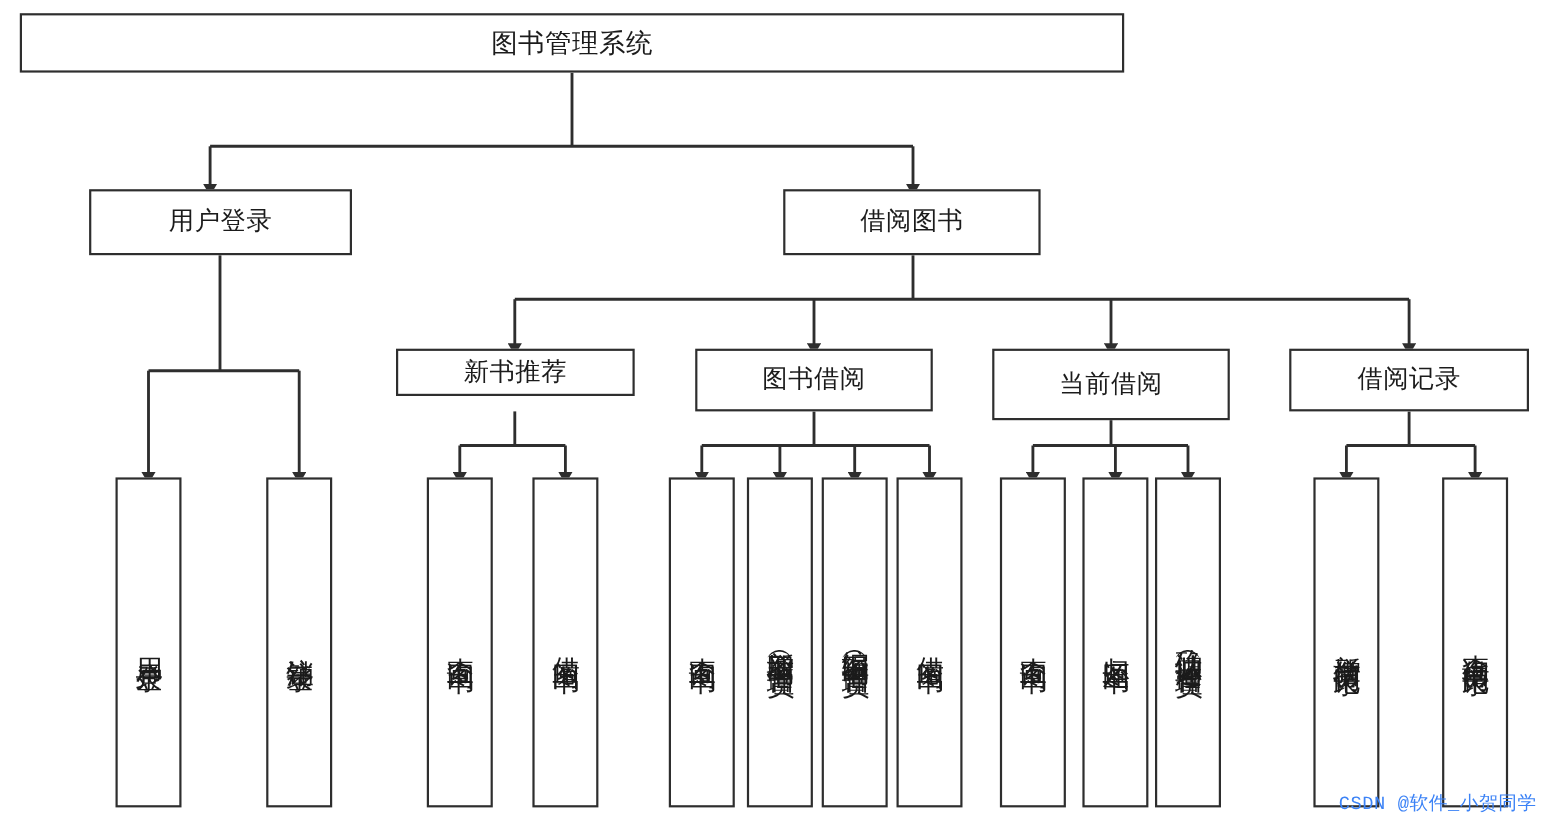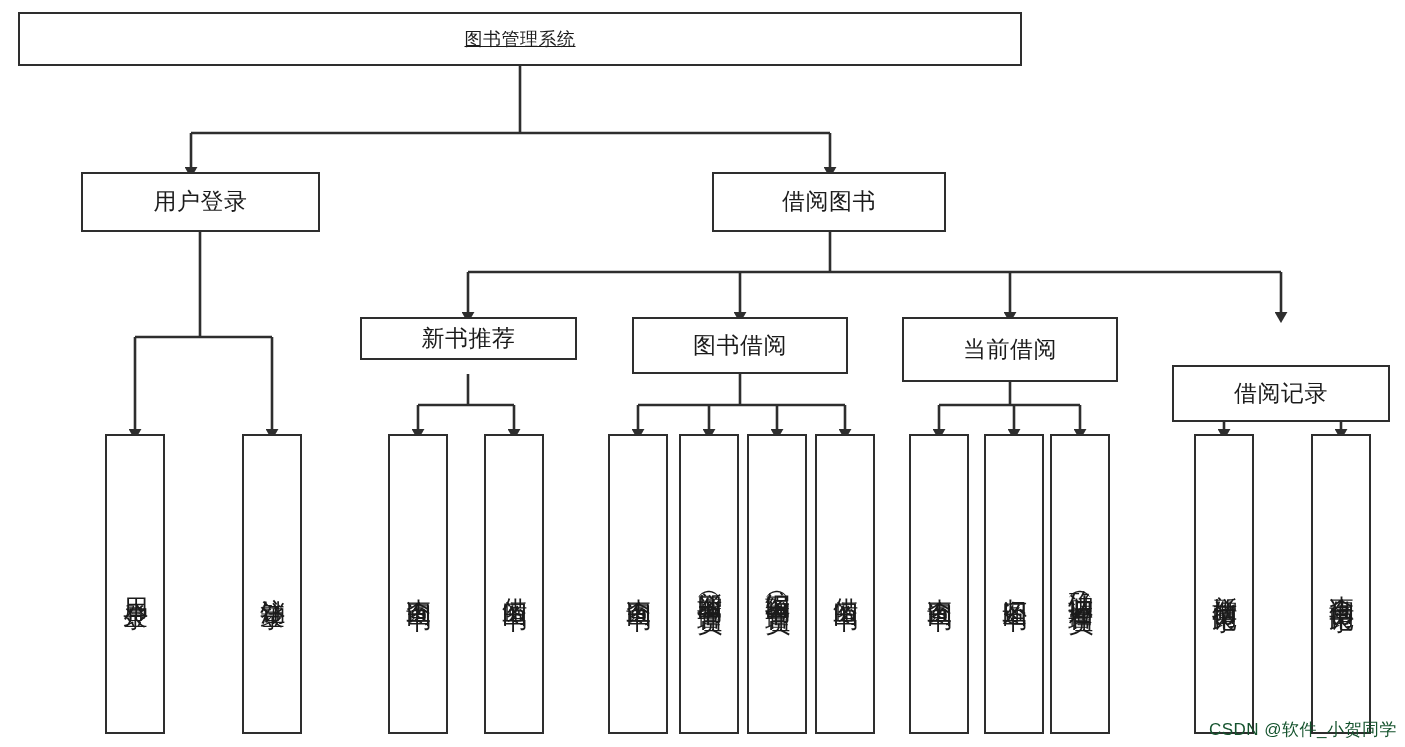--- a/index.html
+++ b/index.html
@@ -42,46 +42,45 @@
     text-align: center;
     line-height: 1.18;
     letter-spacing: 0.5px;
     white-space: nowrap;
   }
   
   .node.h .node-label {
     font-size: 23px;
   }
   .node.root .node-label {
-    font-size: 18px;
-    text-decoration: underline;
+    font-size: 24px;
   }
   
   .node.v {
     align-items: center;
     justify-content: center;
   }
   .node.v .node-label {
     writing-mode: vertical-rl;
     text-orientation: upright;
     font-size: 25px;
     line-height: 1.05;
     letter-spacing: 3px;
     white-space: nowrap;
   }
   #watermark {
     position: absolute;
     right: 8px;
     bottom: 6px;
     font-size: 17px;
-    color: #14532d;
+    color: #3b82f6;
     letter-spacing: 0.5px;
     z-index: 5;
     white-space: nowrap;
-    font-family: Liberation Sans, sans-serif;
+    font-family: Liberation Mono, monospace;
   }
 </style>
 </head>
 <body>
 
 <div id="diagram-root">
 
   <svg id="edge-layer" viewBox="0 0 1405 747" width="1405" height="747" xmlns="http://www.w3.org/2000/svg">
     <defs>
       <marker id="arrow" viewBox="0 0 12 14" refX="1" refY="7" markerWidth="11" markerHeight="13" orient="auto-start-reverse" markerUnits="userSpaceOnUse">
@@ -145,21 +144,21 @@
 
   <div class="node h" style="left:360px; top:317px; width:217px; height:43px;">
     <span class="node-label">新书推荐</span>
   </div>
   <div class="node h" style="left:632px; top:317px; width:216px; height:57px;">
     <span class="node-label">图书借阅</span>
   </div>
   <div class="node h" style="left:902px; top:317px; width:216px; height:65px;">
     <span class="node-label">当前借阅</span>
   </div>
-  <div class="node h" style="left:1172px; top:317px; width:218px; height:57px;margin-top:48px;">
+  <div class="node h" style="left:1172px; top:317px; width:218px; height:57px;">
     <span class="node-label">借阅记录</span>
   </div>
 
   <div class="node v" style="left:105px; top:434px; width:60px; height:300px;">
     <span class="node-label">用户登录</span>
   </div>
   <div class="node v" style="left:242px; top:434px; width:60px; height:300px;">
     <span class="node-label">注销登录</span>
   </div>
 

